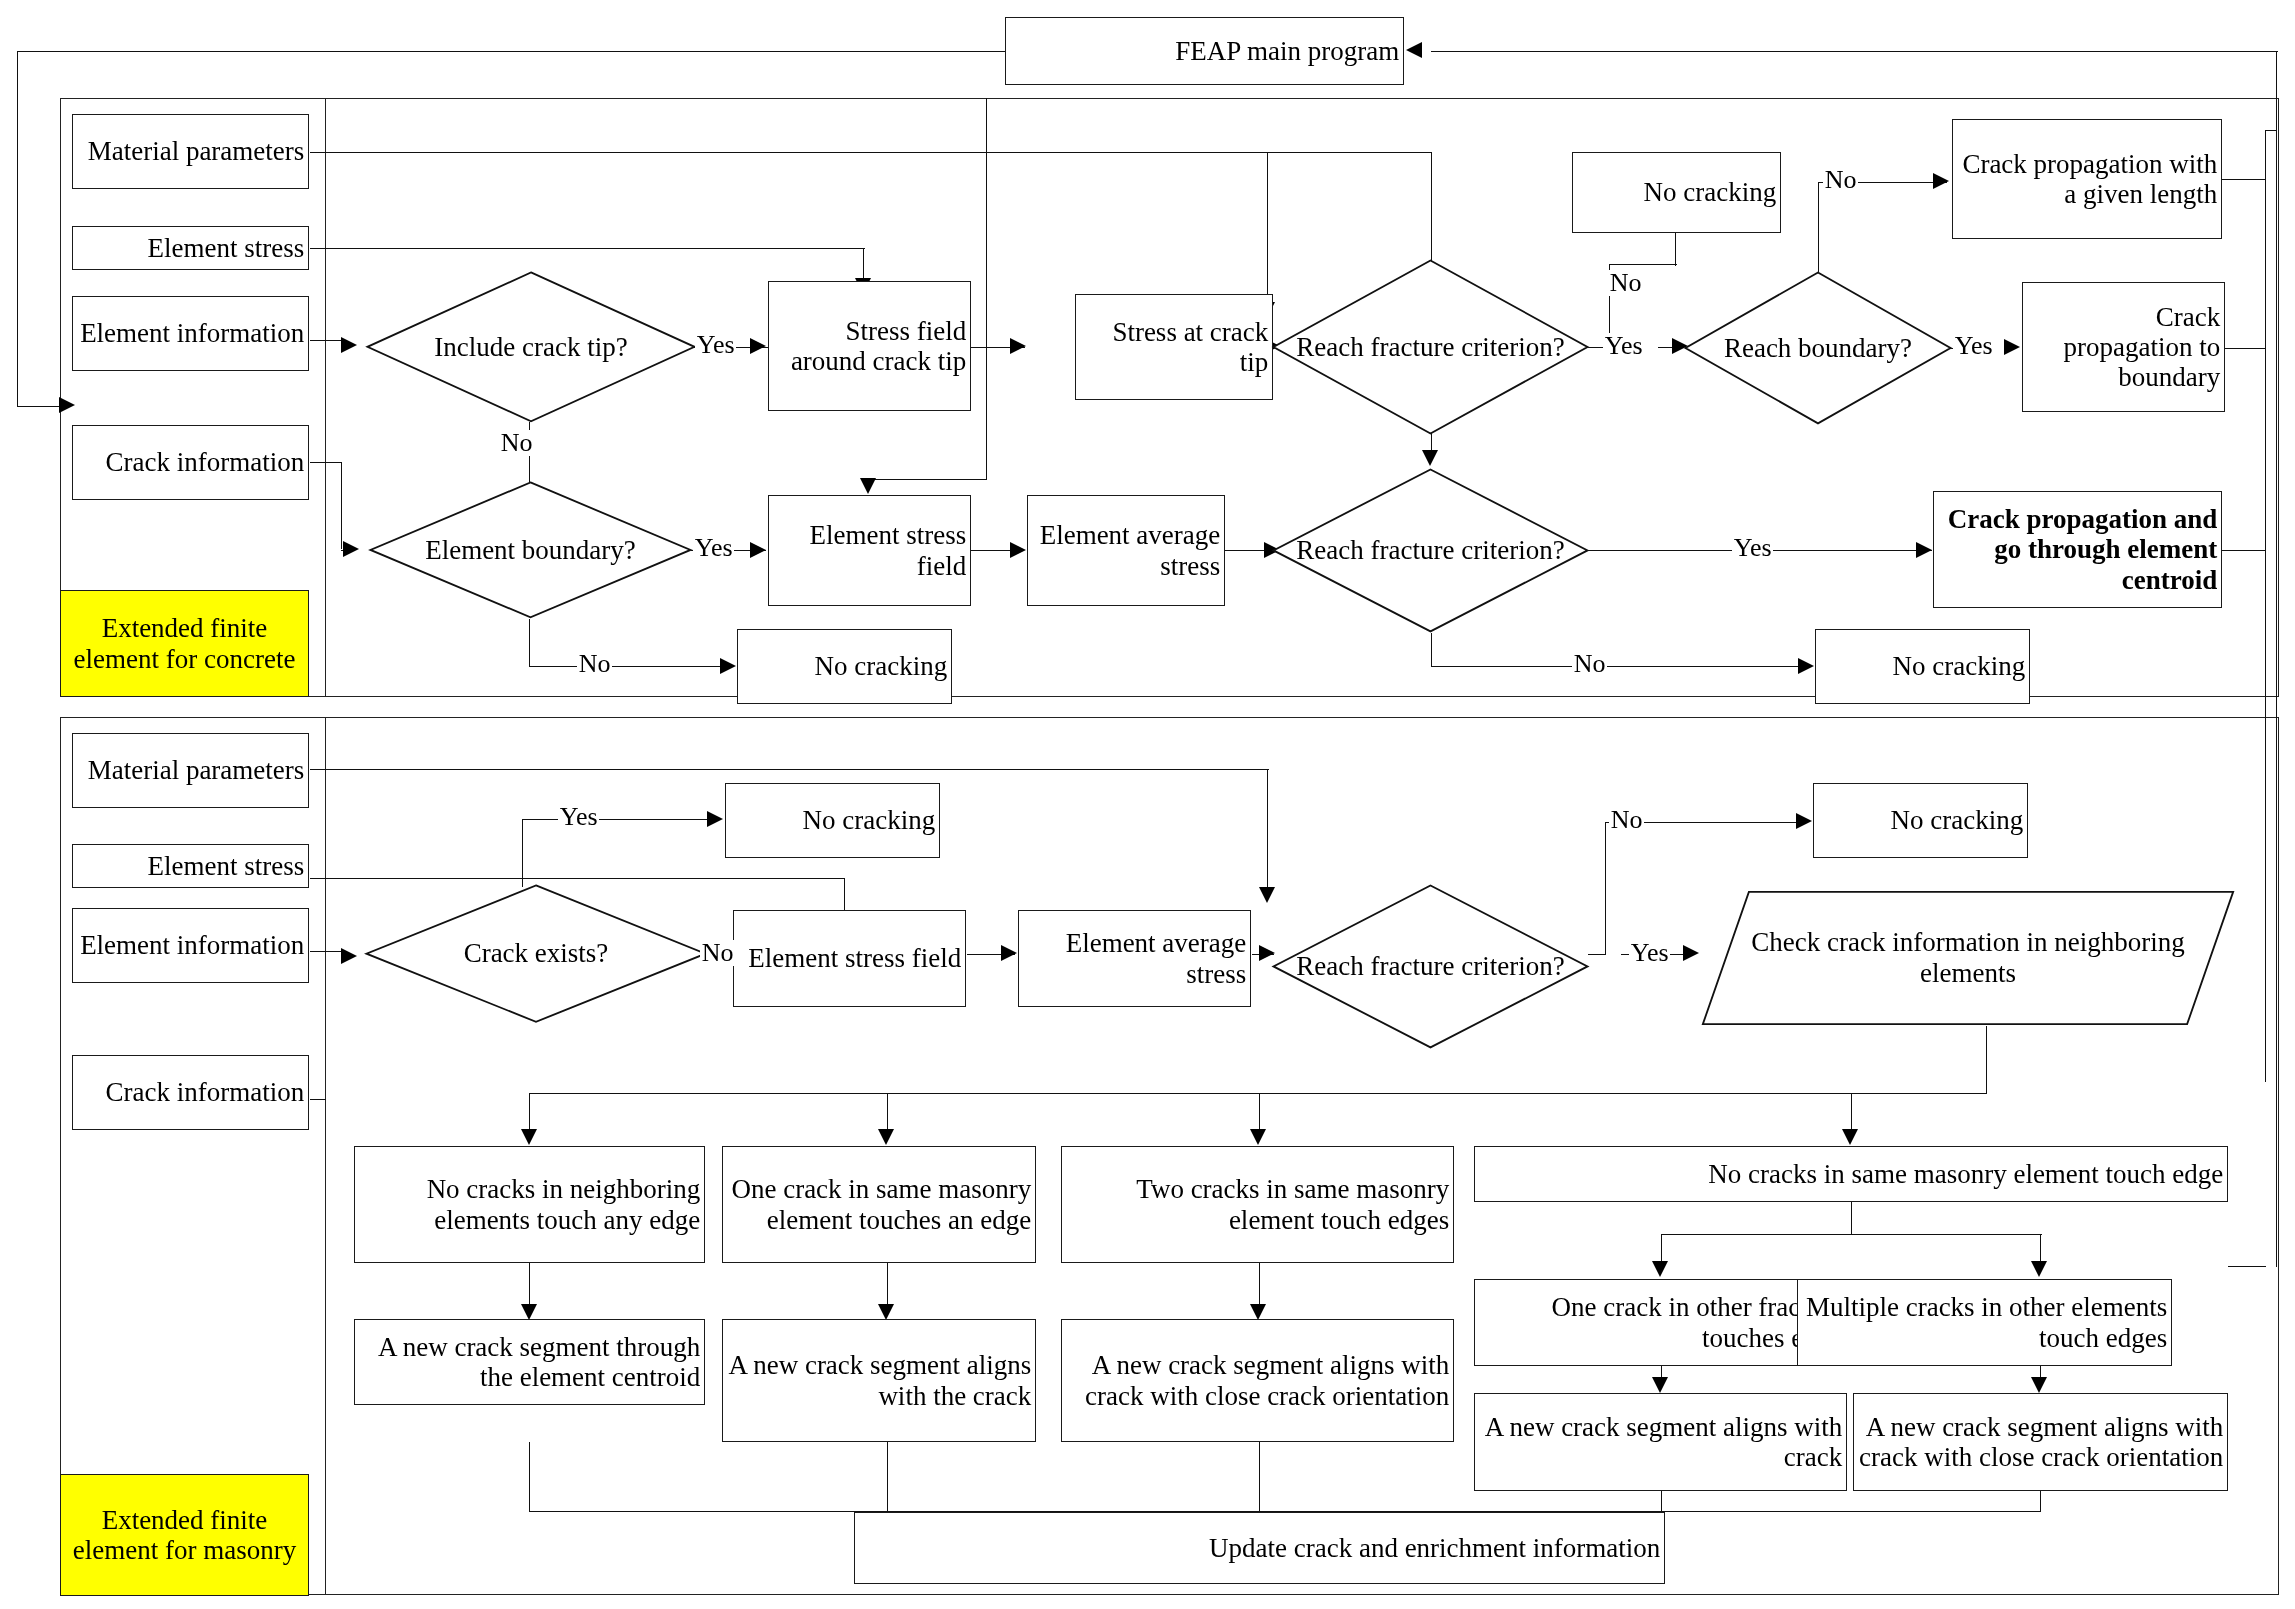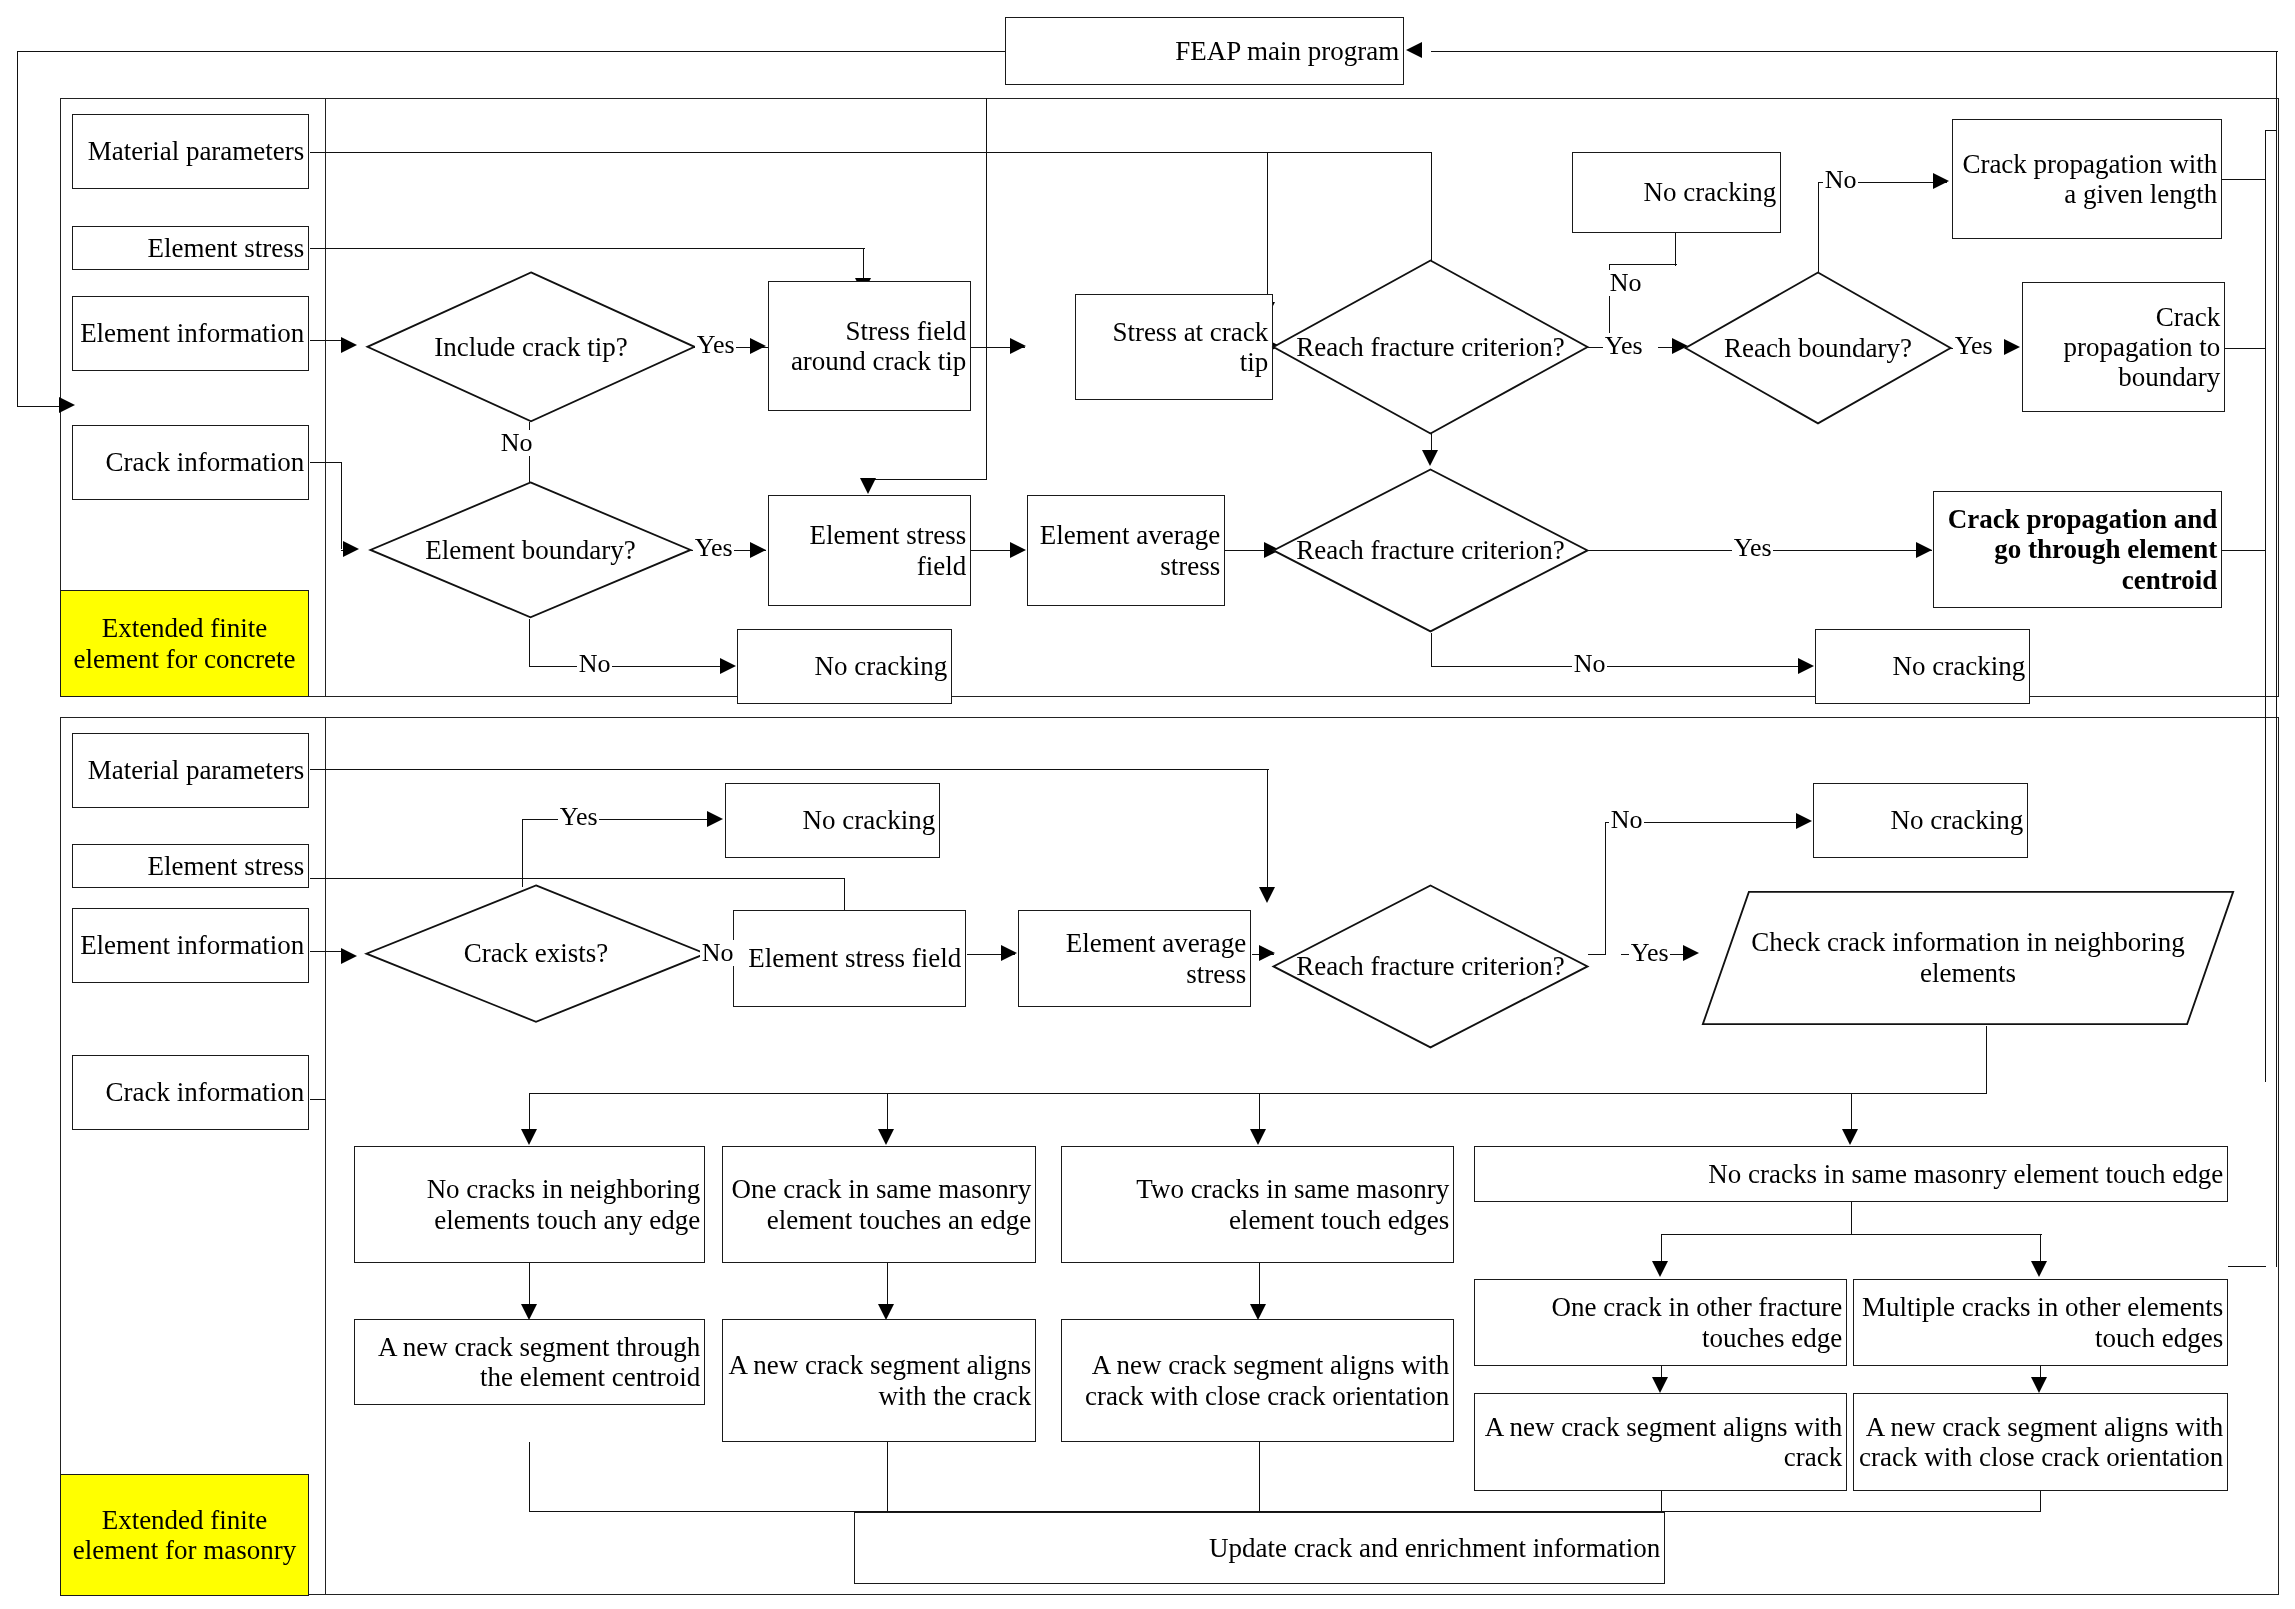--- a/index.html
+++ b/index.html
@@ -414,21 +414,21 @@
   <div class="v" style="left:1851px;top:1202px;height:32px;"></div>
   <div class="h" style="left:1661px;top:1234px;width:381px;"></div>
   <div class="v" style="left:1661px;top:1234px;height:29.5px;"></div>
   <div class="ar ar-d" style="left:1652px;top:1261px;"></div>
   <div class="v" style="left:2040px;top:1234px;height:29.5px;"></div>
   <div class="ar ar-d" style="left:2031px;top:1261px;"></div>
 
   <div class="node proc" style="left:1474px;top:1279px;width:373px;height:87px;">
     <span>One crack in other fracture touches edge</span>
   </div>
-  <div class="node proc" style="left:1853px;top:1279px;width:375px;height:87px;">
+  <div class="node proc" style="left:1797px;top:1279px;width:375px;height:87px;">
     <span>Multiple cracks in other elements touch edges</span>
   </div>
 
   <div class="v" style="left:529px;top:1263px;height:44px;"></div>
   <div class="ar ar-d" style="left:521px;top:1304px;"></div>
   <div class="v" style="left:887px;top:1263px;height:44px;"></div>
   <div class="ar ar-d" style="left:878px;top:1304px;"></div>
   <div class="v" style="left:1259px;top:1263px;height:44px;"></div>
   <div class="ar ar-d" style="left:1250px;top:1304px;"></div>
   <div class="v" style="left:1661px;top:1366px;height:13.5px;"></div>

